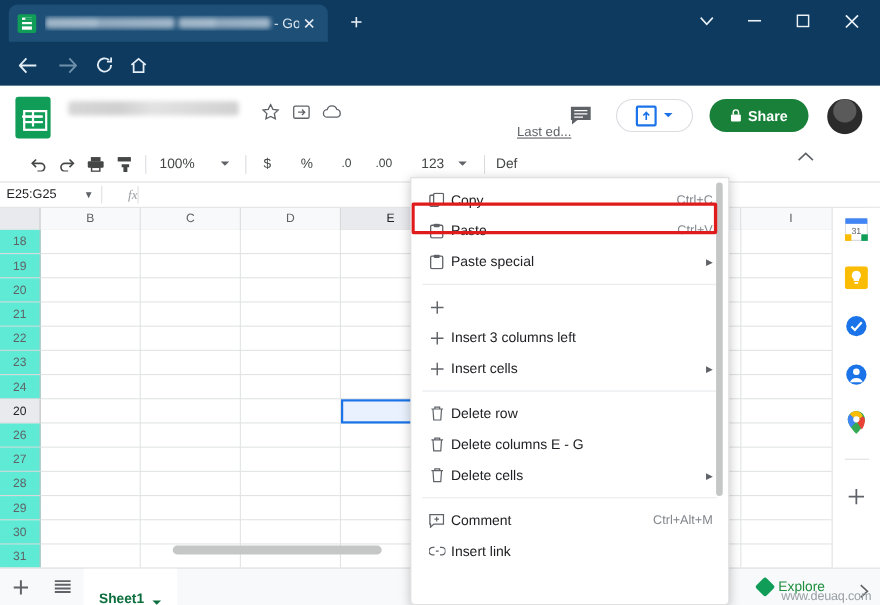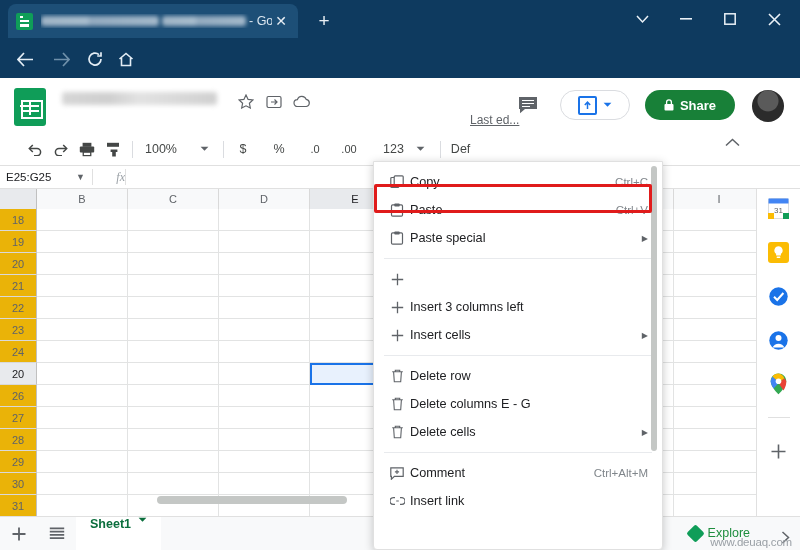--- a/index.html
+++ b/index.html
@@ -166,21 +166,21 @@
     position:absolute; top:0; height:20px; border-right:1px solid #d9d9d9;
     font-size:11px; color:#5f6368; display:flex; align-items:center; justify-content:center;
     background:#f8f9fa;
   }
   .ch.sel { background:#e8eaed; color:#202124; }
   .rowhead { position:absolute; left:0; top:20px; width:37px; background:#f8f9fa; }
   .rh {
     position:absolute; left:0; width:37px; height:22px; border-bottom:1px solid #d9d9d9;
     border-right:1px solid #c0c0c0;
     font-size:11px; color:#5f6368; display:flex; align-items:center; justify-content:center;
-    background:#eab308;
+    background:#5eead4;
   }
   .rh.sel { background:#e8eaed; color:#202124; }
   .cells { position:absolute; left:37px; top:20px; right:0; bottom:0; }
   .gline-v { position:absolute; top:0; bottom:0; width:1px; background:#e2e3e3; }
   .gline-h { position:absolute; left:0; right:0; height:1px; background:#e2e3e3; }
   .selrange {
     position:absolute; border:2px solid #1a73e8; background:rgba(26,115,232,0.10);
   }
 
   
@@ -191,21 +191,21 @@
   .scroll-arrow { position:absolute; right:1px; font-size:8px; color:#80868b; }
 
   
   .bottombar {
     position:absolute; left:0; bottom:0; width:800px; height:34px;
     background:#f8f9fa; border-top:1px solid #e0e0e0; display:flex; align-items:center;
   }
   .bb-btn { width:38px; height:34px; display:flex; align-items:center; justify-content:center;
             color:#5f6368; font-size:16px; }
   .sheet-tab {
-    height:34px; padding:0 14px; background:#fff; display:flex; align-items:flex-start; gap:7px;
+    height:34px; padding:0 14px; background:#fff; display:flex; align-items:flex-end; gap:7px;
     font-size:12.5px; color:#0b6e3d; font-weight:600;
   }
   .explore {
     position:absolute; right:40px; bottom:0; height:34px; display:flex; align-items:center;
     gap:6px; padding:0 10px; font-size:12.5px; color:#1e8e3e;
   }
   .explore-diamond { width:13px; height:13px; background:#0f9d58; transform:rotate(45deg); border-radius:2px; }
   .expand-chevron { position:absolute; right:10px; bottom:6px; color:#5f6368; font-size:13px; }
 
   

